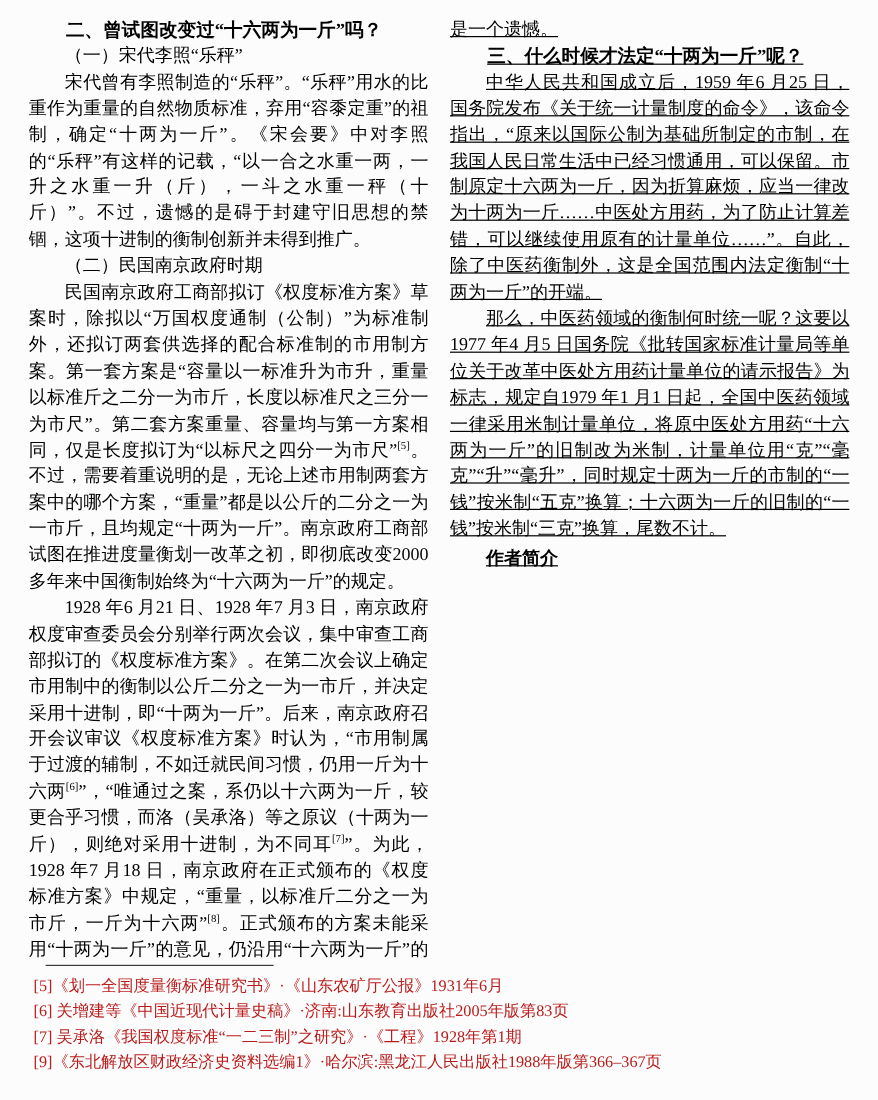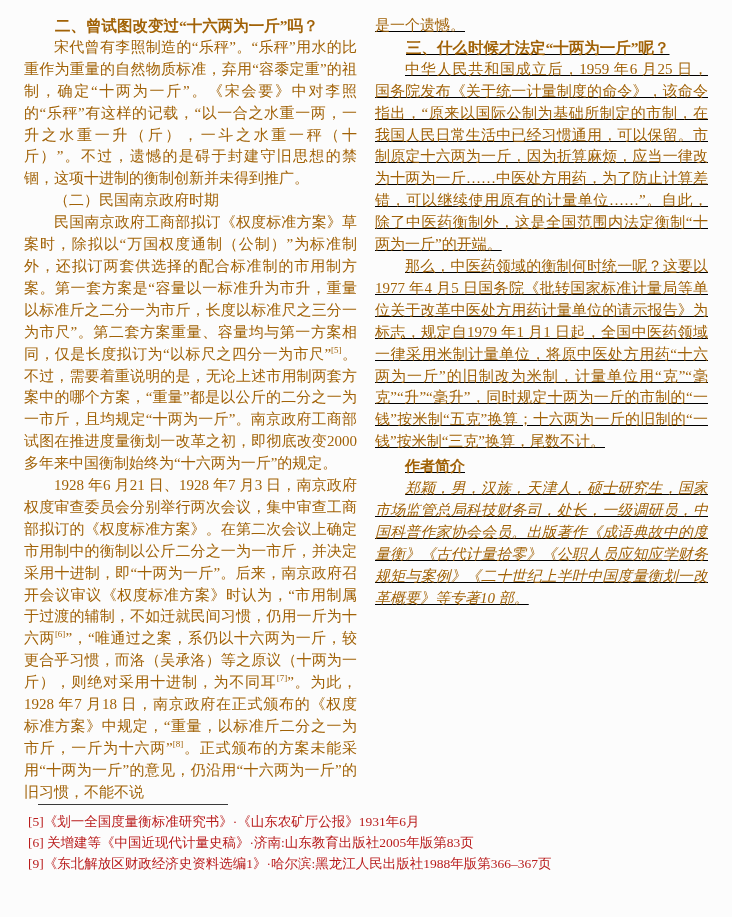--- a/index.html
+++ b/index.html
@@ -21,21 +21,21 @@
     height:790px;
     overflow:hidden;
   }
   #col-left  { left:24px; }
   #col-right { left:375px;text-decoration:underline; }
   .block {
     font-size:15px;
     line-height:21.9px;
     text-align:justify;
     text-justify:inter-ideograph;
-    color:#a16207;
+    color:#000000;
     margin:0;
   }
   .heading      { font-weight:bold; text-indent:2em; font-size:15.5px; }
   .subheading   { text-indent:2em; }
   .para         { text-indent:2em; }
   .para_cont    { text-indent:0; }
   .bio_heading  { font-weight:bold; text-indent:2em; margin-top:3px; }
   .bio          { text-indent:2em; font-style:italic; }
   .block sup {
     font-size:9px;
@@ -58,36 +58,37 @@
   }
   .footnote-item { white-space:nowrap; overflow:hidden; }
 </style>
 </head>
 <body>
 
 <div id="page">
 
   <div id="col-left" class="col">
       <div class="block heading">二、曾试图改变过“十六两为一斤”吗？</div>
+      <div class="block subheading">（一）宋代李照“乐秤”</div>
       <div class="block para">宋代曾有李照制造的“乐秤”。“乐秤”用水的比重作为重量的自然物质标准，弃用“容黍定重”的祖制，确定“十两为一斤”。《宋会要》中对李照的“乐秤”有这样的记载，“以一合之水重一两，一升之水重一升（斤），一斗之水重一秤（十斤）”。不过，遗憾的是碍于封建守旧思想的禁锢，这项十进制的衡制创新并未得到推广。</div>
       <div class="block subheading">（二）民国南京政府时期</div>
       <div class="block para">民国南京政府工商部拟订《权度标准方案》草案时，除拟以“万国权度通制（公制）”为标准制外，还拟订两套供选择的配合标准制的市用制方案。第一套方案是“容量以一标准升为市升，重量以标准斤之二分一为市斤，长度以标准尺之三分一为市尺”。第二套方案重量、容量均与第一方案相同，仅是长度拟订为“以标尺之四分一为市尺”<sup>[5]</sup>。不过，需要着重说明的是，无论上述市用制两套方案中的哪个方案，“重量”都是以公斤的二分之一为一市斤，且均规定“十两为一斤”。南京政府工商部试图在推进度量衡划一改革之初，即彻底改变2000多年来中国衡制始终为“十六两为一斤”的规定。</div>
       <div class="block para">1928 年6 月21 日、1928 年7 月3 日，南京政府权度审查委员会分别举行两次会议，集中审查工商部拟订的《权度标准方案》。在第二次会议上确定市用制中的衡制以公斤二分之一为一市斤，并决定采用十进制，即“十两为一斤”。后来，南京政府召开会议审议《权度标准方案》时认为，“市用制属于过渡的辅制，不如迁就民间习惯，仍用一斤为十六两<sup>[6]</sup>”，“唯通过之案，系仍以十六两为一斤，较更合乎习惯，而洛（吴承洛）等之原议（十两为一斤），则绝对采用十进制，为不同耳<sup>[7]</sup>”。为此，1928 年7 月18 日，南京政府在正式颁布的《权度标准方案》中规定，“重量，以标准斤二分之一为市斤，一斤为十六两”<sup>[8]</sup>。正式颁布的方案未能采用“十两为一斤”的意见，仍沿用“十六两为一斤”的旧习惯，不能不说</div>
     </div>
 
   <div id="col-right" class="col">
       <div class="block para_cont">是一个遗憾。</div>
       <div class="block heading">三、什么时候才法定“十两为一斤”呢？</div>
       <div class="block para">中华人民共和国成立后，1959 年6 月25 日，国务院发布《关于统一计量制度的命令》，该命令指出，“原来以国际公制为基础所制定的市制，在我国人民日常生活中已经习惯通用，可以保留。市制原定十六两为一斤，因为折算麻烦，应当一律改为十两为一斤……中医处方用药，为了防止计算差错，可以继续使用原有的计量单位……”。自此，除了中医药衡制外，这是全国范围内法定衡制“十两为一斤”的开端。</div>
       <div class="block para">那么，中医药领域的衡制何时统一呢？这要以1977 年4 月5 日国务院《批转国家标准计量局等单位关于改革中医处方用药计量单位的请示报告》为标志，规定自1979 年1 月1 日起，全国中医药领域一律采用米制计量单位，将原中医处方用药“十六两为一斤”的旧制改为米制，计量单位用“克”“毫克”“升”“毫升”，同时规定十两为一斤的市制的“一钱”按米制“五克”换算；十六两为一斤的旧制的“一钱”按米制“三克”换算，尾数不计。</div>
       <div class="block bio_heading">作者简介</div>
-      <div class="block bio">郑颖，男，汉族，天津人，硕士研究生，国家市场监管总局科技财务司，处长，一级调研员，中国科普作家协会会员。出版著作《成语典故中的度量衡》《古代计量拾零》《公职人员应知应学财务规矩与案例》《二十世纪上半叶中国度量衡划一改革概要》等专著10 部。</div>
     </div>
 
   <div id="footnote-sep"></div>
 
   <div id="footnotes">
     <div class="footnote-item">[5]《划一全国度量衡标准研究书》·《山东农矿厅公报》1931年6月</div>
     <div class="footnote-item">[6] 关增建等《中国近现代计量史稿》·济南:山东教育出版社2005年版第83页</div>
+    <div class="footnote-item">[7] 吴承洛《我国权度标准“一二三制”之研究》·《工程》1928年第1期</div>
     <div class="footnote-item">[9]《东北解放区财政经济史资料选编1》·哈尔滨:黑龙江人民出版社1988年版第366–367页</div>
   </div>
 
 </div>
 
 </body></html>

